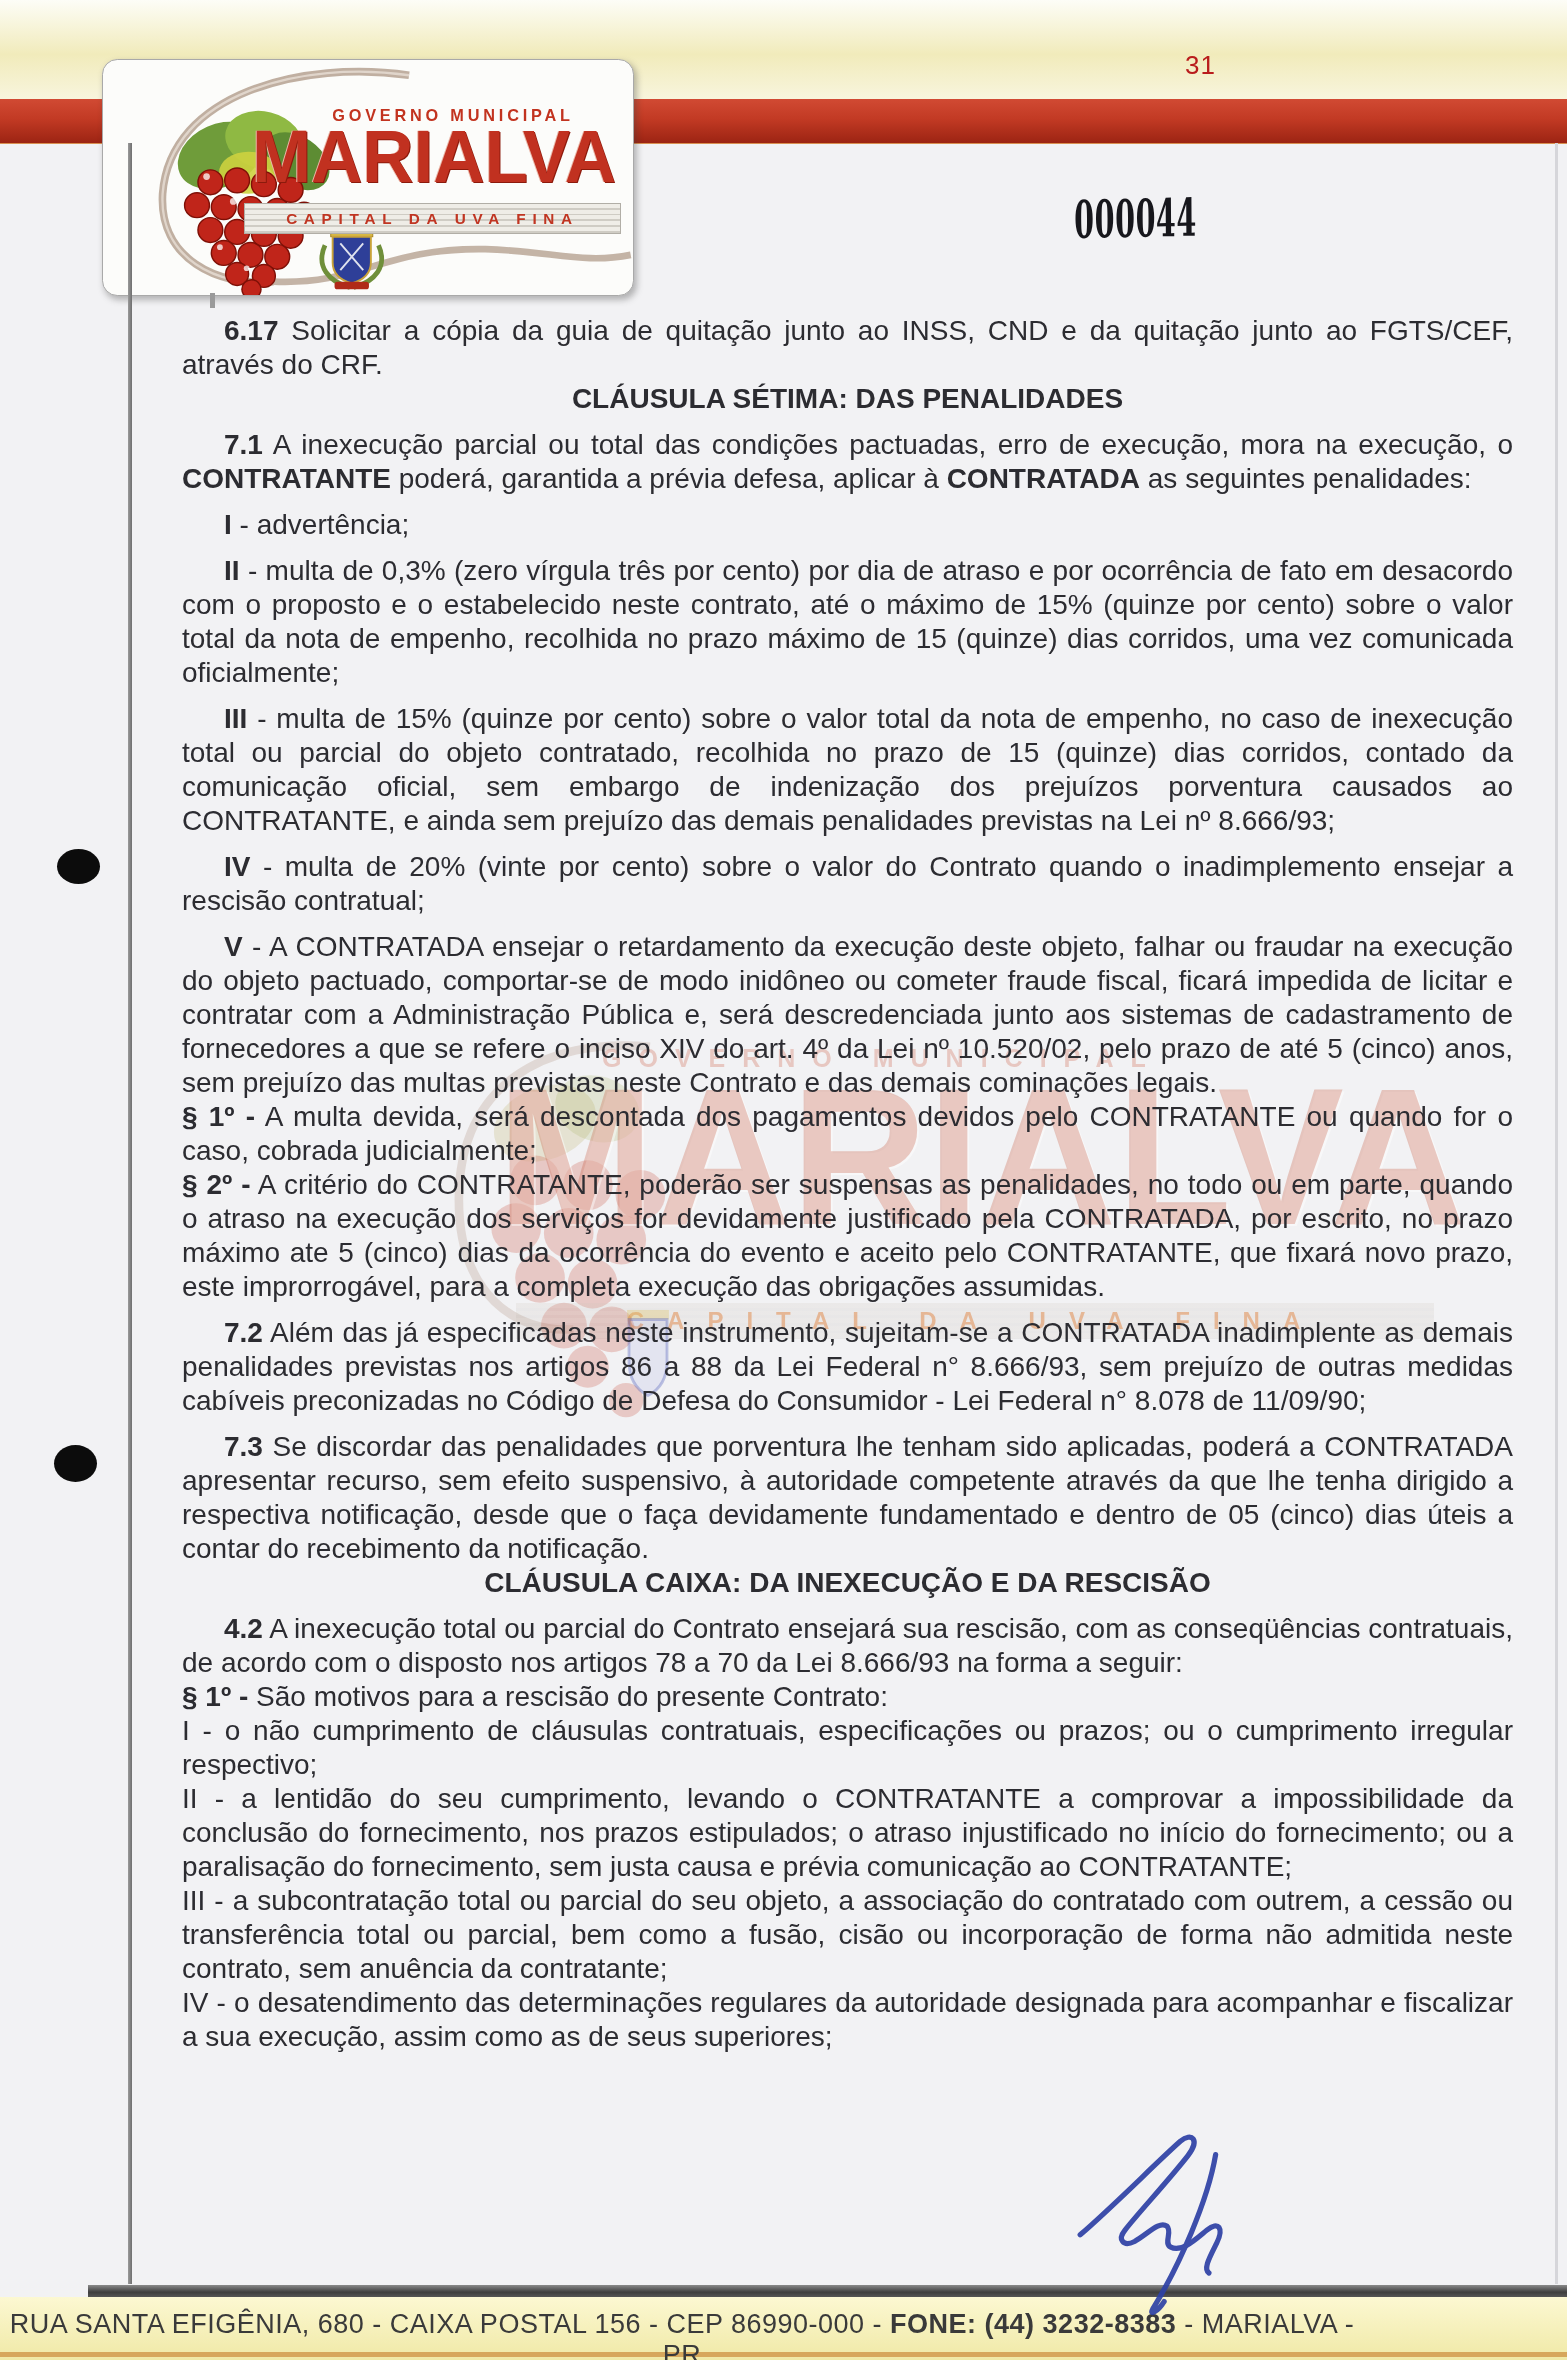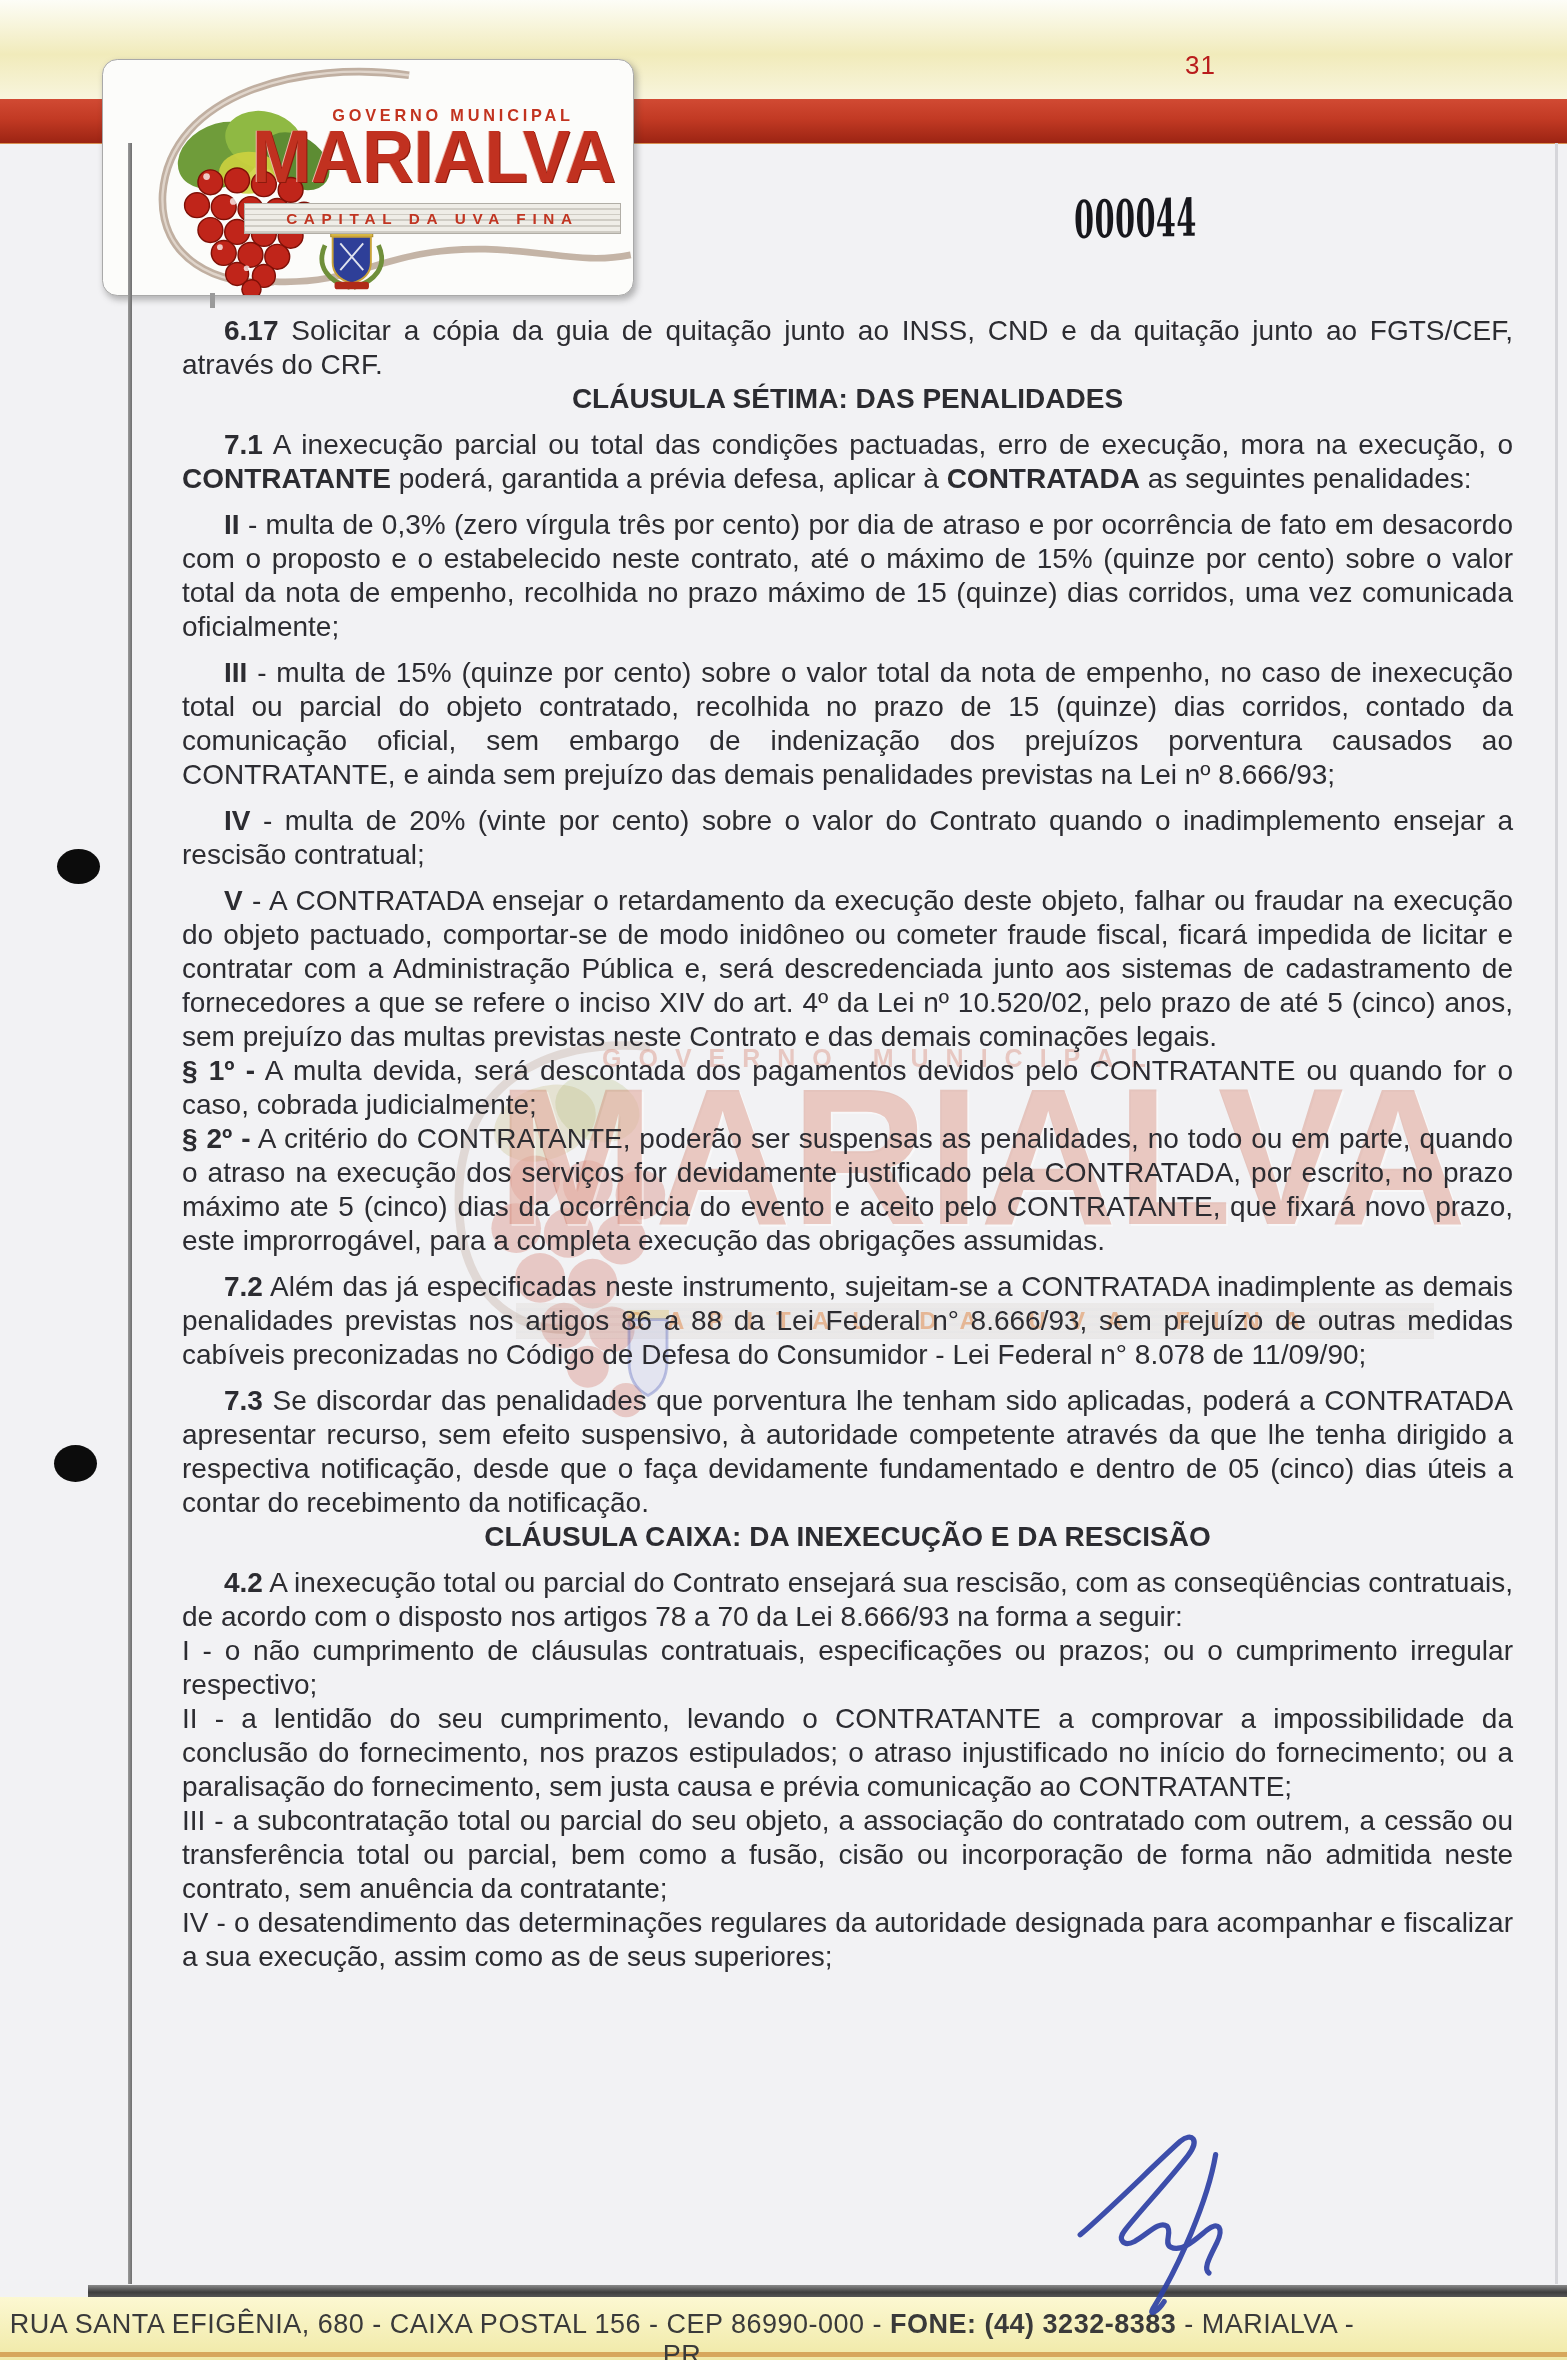--- a/index.html
+++ b/index.html
@@ -172,30 +172,32 @@
     <svg style="position:absolute;left:161px;top:315px;" width="76" height="105" viewBox="0 0 80 110">
       <rect x="18" y="6" width="44" height="10" fill="rgba(220,190,80,.30)"></rect>
       <path d="M 20 16 L 60 16 L 60 60 Q 60 86 40 96 Q 20 86 20 60 Z" fill="rgba(120,135,210,.12)" stroke="rgba(80,95,185,.35)" stroke-width="3"></path>
     </svg>
   </div>
 
   <div class="content">
       <div class="para indent"><b>6.17</b><span> Solicitar a cópia da guia de quitação junto ao INSS, CND e da quitação junto ao FGTS/CEF, através do CRF.</span></div>
       <div class="para heading"><b>CLÁUSULA SÉTIMA: DAS PENALIDADES</b></div>
       <div class="para indent"><b>7.1</b><span> A inexecução parcial ou total das condições pactuadas, erro de execução, mora na execução, o </span><b>CONTRATANTE</b><span> poderá, garantida a prévia defesa, aplicar à </span><b>CONTRATADA</b><span> as seguintes penalidades:</span></div>
+      <div class="para indent"><b>I</b><span> - advertência;</span></div>
       <div class="para indent"><b>II</b><span> - multa de 0,3% (zero vírgula três por cento) por dia de atraso e por ocorrência de fato em desacordo com o proposto e o estabelecido neste contrato, até o máximo de 15% (quinze por cento) sobre o valor total da nota de empenho, recolhida no prazo máximo de 15 (quinze) dias corridos, uma vez comunicada oficialmente;</span></div>
       <div class="para indent"><b>III</b><span> - multa de 15% (quinze por cento) sobre o valor total da nota de empenho, no caso de inexecução total ou parcial do objeto contratado, recolhida no prazo de 15 (quinze) dias corridos, contado da comunicação oficial, sem embargo de indenização dos prejuízos porventura causados ao CONTRATANTE, e ainda sem prejuízo das demais penalidades previstas na Lei nº 8.666/93;</span></div>
       <div class="para indent"><b>IV</b><span> - multa de 20% (vinte por cento) sobre o valor do Contrato quando o inadimplemento ensejar a rescisão contratual;</span></div>
       <div class="para indent"><b>V</b><span> - A CONTRATADA ensejar o retardamento da execução deste objeto, falhar ou fraudar na execução do objeto pactuado, comportar-se de modo inidôneo ou cometer fraude fiscal, ficará impedida de licitar e contratar com a Administração Pública e, será descredenciada junto aos sistemas de cadastramento de fornecedores a que se refere o inciso XIV do art. 4º da Lei nº 10.520/02, pelo prazo de até 5 (cinco) anos, sem prejuízo das multas previstas neste Contrato e das demais cominações legais.</span></div>
       <div class="para flush"><b>§ 1º -</b><span> A multa devida, será descontada dos pagamentos devidos pelo CONTRATANTE ou quando for o caso, cobrada judicialmente;</span></div>
       <div class="para flush"><b>§ 2º -</b><span> A critério do CONTRATANTE, poderão ser suspensas as penalidades, no todo ou em parte, quando o atraso na execução dos serviços for devidamente justificado pela CONTRATADA, por escrito, no prazo máximo ate 5 (cinco) dias da ocorrência do evento e aceito pelo CONTRATANTE, que fixará novo prazo, este improrrogável, para a completa execução das obrigações assumidas.</span></div>
       <div class="para indent"><b>7.2</b><span> Além das já especificadas neste instrumento, sujeitam-se a CONTRATADA inadimplente as demais penalidades previstas nos artigos 86 a 88 da Lei Federal n° 8.666/93, sem prejuízo de outras medidas cabíveis preconizadas no Código de Defesa do Consumidor - Lei Federal n° 8.078 de 11/09/90;</span></div>
       <div class="para indent"><b>7.3</b><span> Se discordar das penalidades que porventura lhe tenham sido aplicadas, poderá a CONTRATADA apresentar recurso, sem efeito suspensivo, à autoridade competente através da que lhe tenha dirigido a respectiva notificação, desde que o faça devidamente fundamentado e dentro de 05 (cinco) dias úteis a contar do recebimento da notificação.</span></div>
       <div class="para heading"><b>CLÁUSULA CAIXA: DA INEXECUÇÃO E DA RESCISÃO</b></div>
       <div class="para indent"><b>4.2</b><span> A inexecução total ou parcial do Contrato ensejará sua rescisão, com as conseqüências contratuais, de acordo com o disposto nos artigos 78 a 70 da Lei 8.666/93 na forma a seguir:</span></div>
+      <div class="para flush"><b>§ 1º -</b><span> São motivos para a rescisão do presente Contrato:</span></div>
       <div class="para flush"><span>I - o não cumprimento de cláusulas contratuais, especificações ou prazos; ou o cumprimento irregular respectivo;</span></div>
       <div class="para flush"><span>II - a lentidão do seu cumprimento, levando o CONTRATANTE a comprovar a impossibilidade da conclusão do fornecimento, nos prazos estipulados; o atraso injustificado no início do fornecimento; ou a paralisação do fornecimento, sem justa causa e prévia comunicação ao CONTRATANTE;</span></div>
       <div class="para flush"><span>III - a subcontratação total ou parcial do seu objeto, a associação do contratado com outrem, a cessão ou transferência total ou parcial, bem como a fusão, cisão ou incorporação de forma não admitida neste contrato, sem anuência da contratante;</span></div>
       <div class="para flush"><span>IV - o desatendimento das determinações regulares da autoridade designada para acompanhar e fiscalizar a sua execução, assim como as de seus superiores;</span></div>
     </div>
 
   <div class="hole h1"></div>
   <div class="hole h2"></div>
 
   <svg class="signature" width="186" height="201" viewBox="0 0 195 210">

